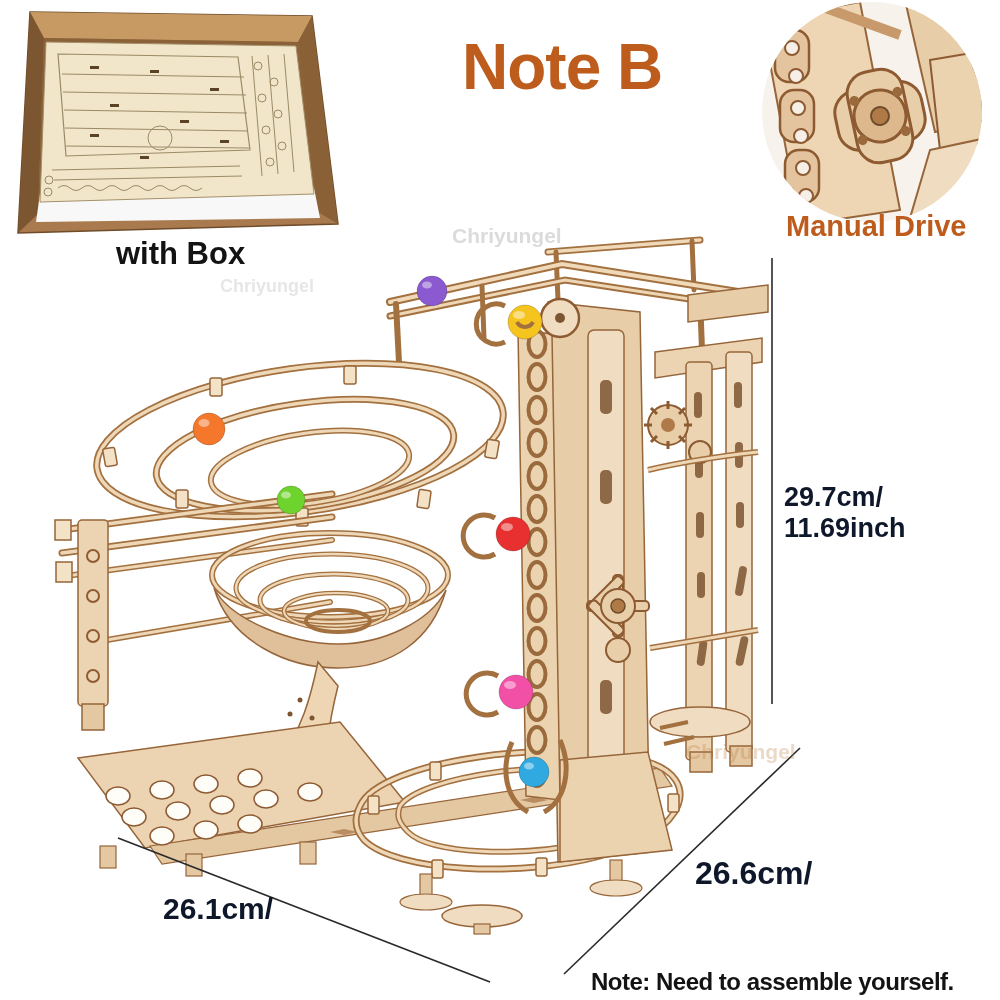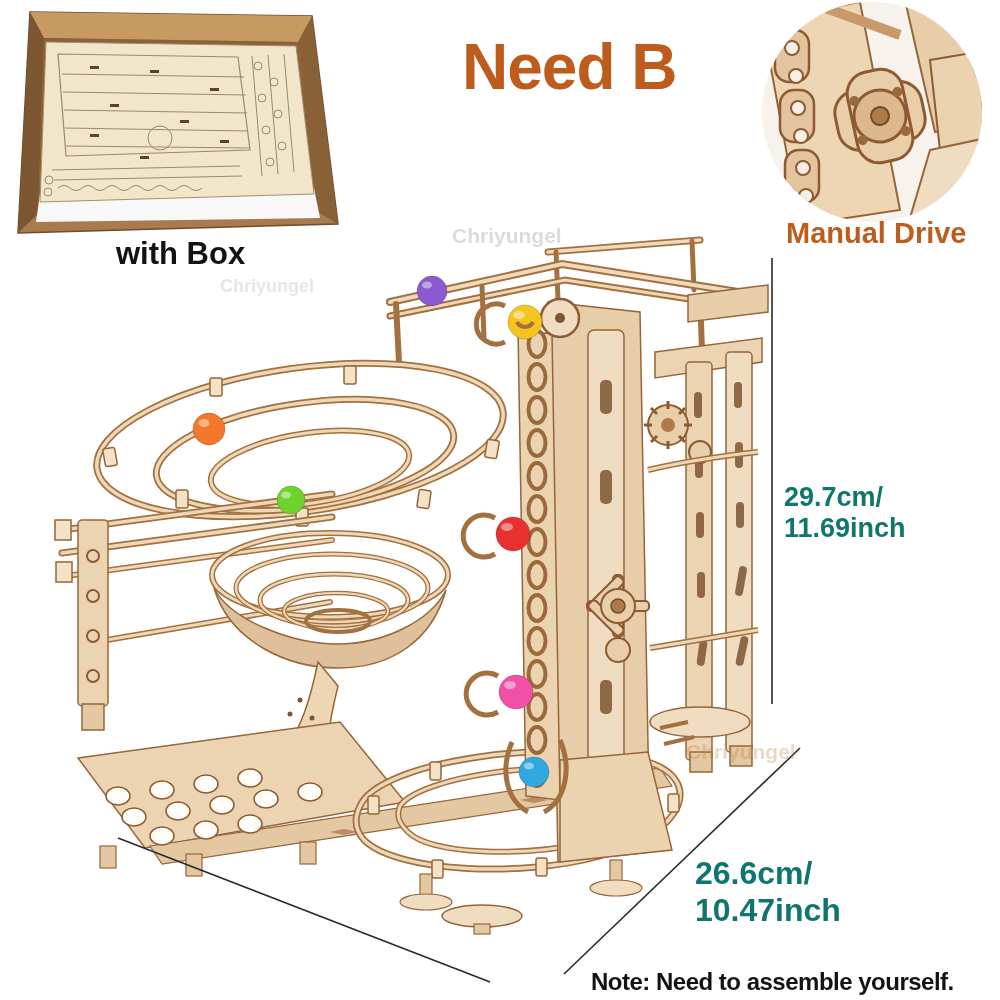--- a/index.html
+++ b/index.html
@@ -3,22 +3,22 @@
 <meta charset="utf-8">
 <style>
   html,body{margin:0;padding:0}
   .canvas{position:relative;width:1000px;height:1000px;background:#ffffff;overflow:hidden;
           font-family:"Liberation Sans",sans-serif}
   .canvas svg{position:absolute;left:0;top:0}
   .label{position:absolute;font-weight:700;color:#131313;white-space:nowrap}
   .accent{color:#bd5c1c}
   .title{left:462px;top:30px;font-size:64px;letter-spacing:-1px}
   .withbox{left:116px;top:236px;font-size:31px}
-  .drive{left:786px;top:217px;font-size:29px}
-  .dim{position:absolute;font-weight:700;color:#0f766e;line-height:1.15;white-space:nowrap}
+  .drive{left:786px;top:210px;font-size:29px}
+  .dim{position:absolute;font-weight:700;color:#0f172a;line-height:1.15;white-space:nowrap}
   .dim-h{left:784px;top:482px;font-size:27px}
   .dim-w{left:163px;top:892px;font-size:30px}
   .dim-d{left:695px;top:855px;font-size:32px}
   .note{left:591px;top:968px;font-size:24px;letter-spacing:-0.5px}
   .wm{position:absolute;font-weight:700;font-size:21px;
       color:rgba(125,125,125,0.28);white-space:nowrap}
   .wm1{left:452px;top:224px}
   .wm2{left:220px;top:276px;font-size:18px;color:rgba(140,140,140,0.22)}
   .wm3{left:686px;top:740px;color:rgba(190,130,70,0.30)}
 </style>
@@ -357,33 +357,33 @@
     </g>
   </g>
 
   <g stroke="#2a2a2a" stroke-width="1.6">
     <line x1="772" y1="258" x2="772" y2="704"></line>
     <line x1="118" y1="838" x2="490" y2="982"></line>
     <line x1="800" y1="748" x2="564" y2="974"></line>
   </g>
 </svg>
 
-  <div class="label title accent">Need B</div>
+  <div class="label title accent">Note B</div>
   <div class="label withbox">with Box</div>
   <div class="label drive accent">Manual Drive</div>
 
   <div class="dim dim-h">
     <div>29.7cm/</div>
     <div>11.69inch</div>
   </div>
   <div class="dim dim-w">
+    <div>26.1cm/</div>
   </div>
   <div class="dim dim-d">
     <div>26.6cm/</div>
-    <div>10.47inch</div>
   </div>
 
   <div class="label note">Note: Need to assemble yourself.</div>
 
   <div class="wm wm1">Chriyungel</div>
   <div class="wm wm2">Chriyungel</div>
   <div class="wm wm3">Chriyungel</div>
 </div>
 
 </body></html>

